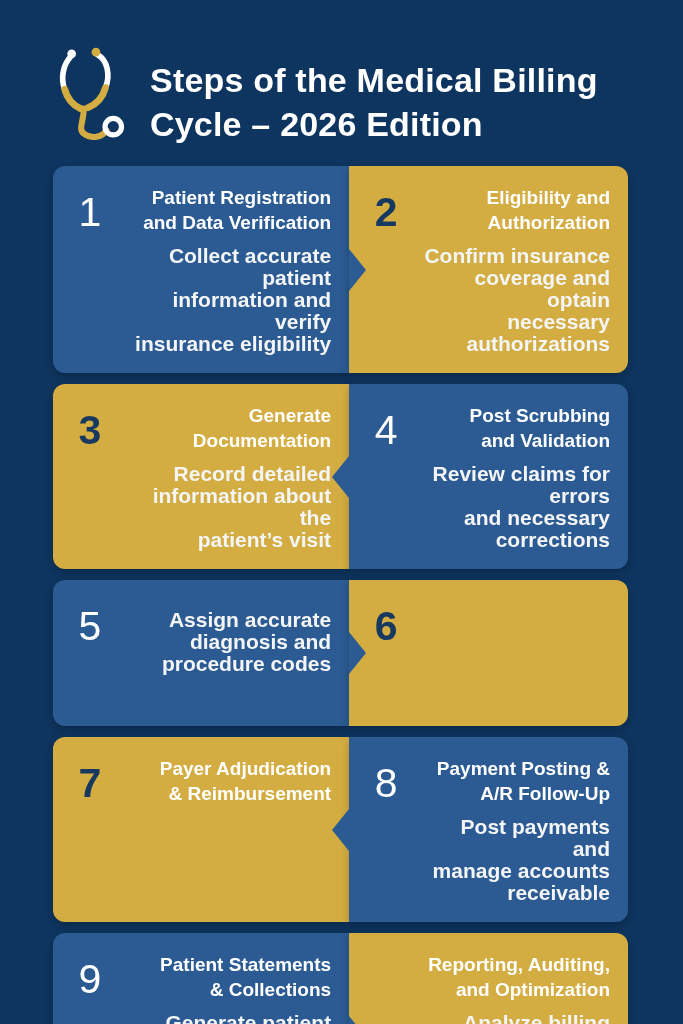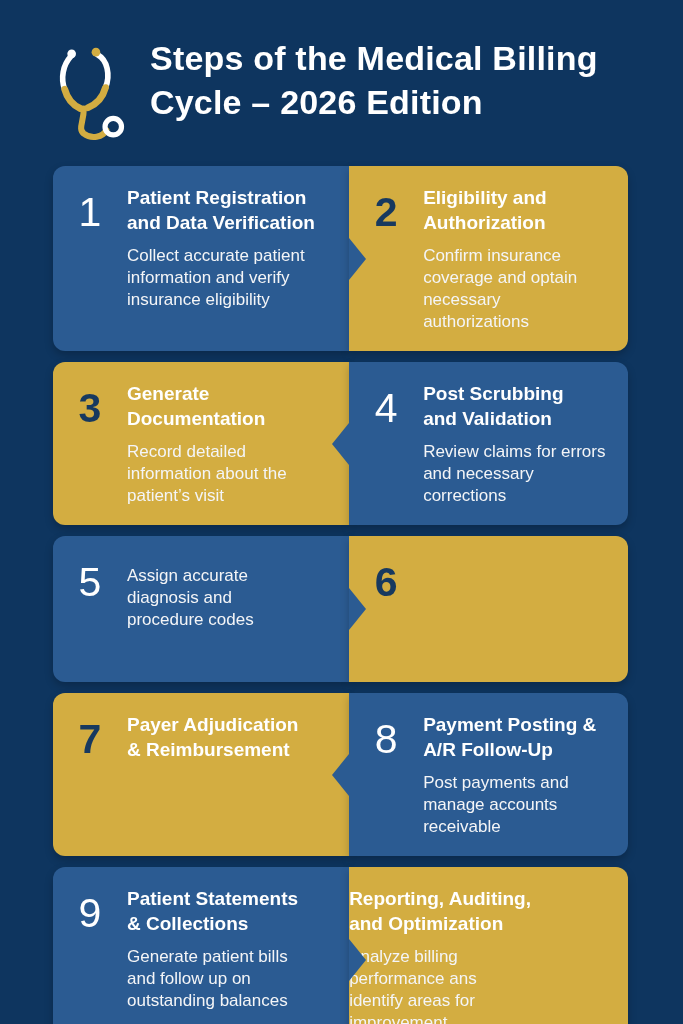--- a/index.html
+++ b/index.html
@@ -15,21 +15,21 @@
     background:var(--bg);
     font-family:"Liberation Sans", sans-serif;
     color:var(--white);
     overflow:hidden;
     display:flex;
     flex-direction:column;
   }
   
   .header{
     display:flex;
-    align-items:flex-start;
+    align-items:flex-end;
     padding:30px 40px 14px 50px;
   }
   .steth{width:78px;height:108px;flex:none;margin-top:8px;}
   .page-title{
     font-size:34px;
     line-height:44px;
     font-weight:600;
     letter-spacing:.2px;
     margin-left:22px;
     margin-top:6px;
@@ -71,32 +71,32 @@
     flex:none;
     width:74px;
     text-align:center;
     font-size:41px;
     font-weight:500;
     line-height:46px;
     margin-top:4px;
     color:var(--white);
   }
   .card.gold .num{color:var(--numNavy);font-weight:600;}
-  .content{flex:1;}
+  .content{flex:1;text-align:right;}
   .card-title{
     font-size:19px;
     line-height:25px;
     font-weight:700;
     white-space:pre-line;
   }
   .card-desc{
     margin-top:10px;
-    font-size:17px;
+    font-size:21px;
     line-height:22px;
-    font-weight:400;
+    font-weight:700;
     white-space:pre-line;
     color:#f4f5f7;
   }
 </style>
 </head>
 <body>
 
 <header class="header">
   <div class="steth">
     <svg viewBox="0 0 90 110" width="78" height="108" aria-hidden="true">

